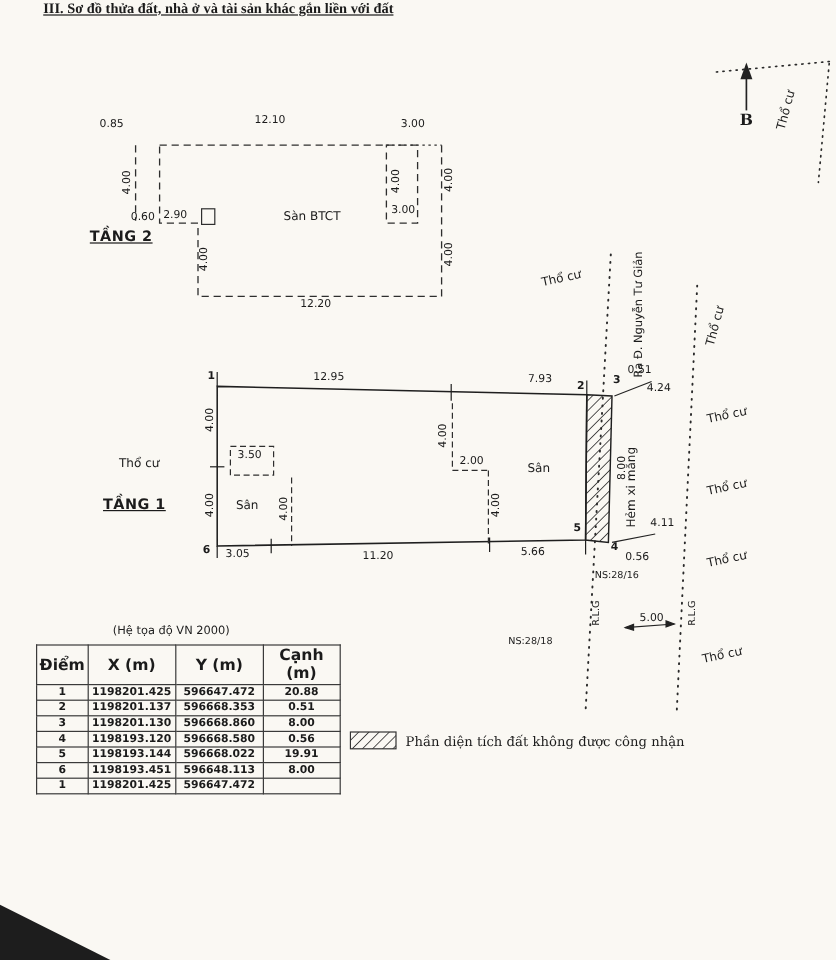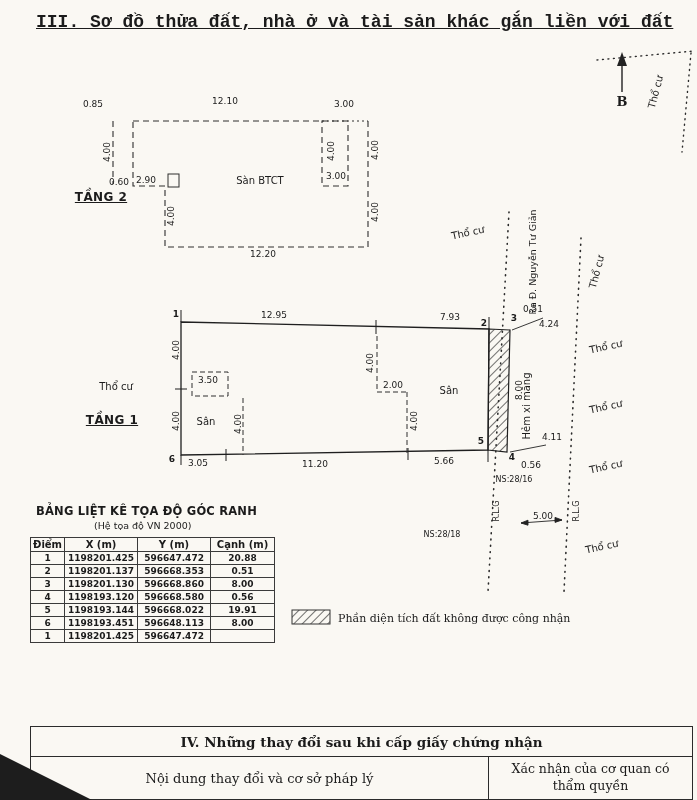--- a/index.html
+++ b/index.html
@@ -7,25 +7,25 @@
   .page{position:relative;width:697px;height:800px;background:#faf8f3;color:#1b1b1b;overflow:hidden;margin:0 auto}
   svg.overlay{position:absolute;left:0;top:0;pointer-events:none}
   .lbl{position:absolute;font-size:9px;line-height:1;white-space:nowrap;transform:translate(-50%,-50%);color:#1b1b1b}
   .v{transform:translate(-50%,-50%) rotate(-90deg)}
   .r12{transform:translate(-50%,-50%) rotate(-12deg)}
   .r75{transform:translate(-50%,-50%) rotate(-75deg)}
   .tl{position:absolute;white-space:nowrap;color:#1b1b1b}
   .pt{font-weight:bold;font-size:9px}
   .area{font-size:10px}
   .floor-name{font-weight:bold;font-size:12px;text-decoration:underline;letter-spacing:.4px}
-  .doc-title{left:36px;top:12px;font-family:Liberation Mono, monospace;font-weight:bold;font-size:18px;text-decoration:underline}
+  .doc-title{left:36px;top:0;font-family:Liberation Serif, serif;font-weight:bold;font-size:12px;text-decoration:underline}
   .north-b{font-family:"DejaVu Serif",serif;font-weight:bold;font-size:13px}
   .coords{position:absolute;left:30px;top:537px;border-collapse:collapse;font-size:9px;font-weight:bold;background:#faf8f3}
   .coords th,.coords td{border:1px solid #3a3a3a;text-align:center;padding:1px 2px;height:13px;font-weight:bold}
-  .coords th{font-size:10px}
+  .coords th{font-size:13px}
   .tbl-title{left:36px;top:504px;font-weight:bold;font-size:11.5px;letter-spacing:.2px}
   .tbl-sub{left:94px;top:520px;font-size:9.5px}
   .legend-text{left:338px;top:612px;font-size:11px;font-family:"DejaVu Serif",serif;z-index:2}
   .legend-swatch{position:absolute;left:291px;top:609px;z-index:2}
   .watermark{position:absolute;left:338px;top:606px;width:56px;height:48px;background:rgba(170,170,170,.5);border-radius:8px;display:flex;align-items:center;justify-content:center;font-size:19px;font-weight:bold;color:#f0efec;z-index:1}
   .sec4{position:absolute;left:30px;top:726px;width:663px;height:74px;border:1.5px solid #2b2b2b;font-family:"DejaVu Serif",serif}
   .sec4-title{height:30px;border-bottom:1.5px solid #2b2b2b;display:flex;align-items:center;justify-content:center;font-weight:bold;font-size:13.5px}
   .sec4-body{display:flex;height:42px}
   .sec4-left{width:458px;border-right:1.5px solid #2b2b2b;display:flex;align-items:center;justify-content:center;font-size:13px}
   .sec4-right{flex:1;display:flex;align-items:center;justify-content:center;font-size:12.5px;text-align:center}
@@ -160,21 +160,20 @@
   <span class="lbl" style="left:543px;top:516px">5.00</span>
 
   <span class="lbl area r12" style="left:468px;top:233px">Thổ cư</span>
   <span class="lbl area r75" style="left:597px;top:272px">Thổ cư</span>
   <span class="lbl area r75" style="left:656px;top:92px">Thổ cư</span>
   <span class="lbl area r12" style="left:606px;top:347px">Thổ cư</span>
   <span class="lbl area r12" style="left:606px;top:407px">Thổ cư</span>
   <span class="lbl area r12" style="left:606px;top:467px">Thổ cư</span>
   <span class="lbl area r12" style="left:602px;top:547px">Thổ cư</span>
 
-  <span class="tl tbl-title">BẢNG LIỆT KÊ TỌA ĐỘ GÓC RANH</span>
   <span class="tl tbl-sub">(Hệ tọa độ VN 2000)</span>
 
   <table class="coords">
     <colgroup>
         <col style="width:34px">
         <col style="width:73px">
         <col style="width:73px">
         <col style="width:64px">
       </colgroup>
     <thead>
@@ -230,25 +229,16 @@
       </tr>
     </tbody>
   </table>
 
   <svg class="legend-swatch" width="40" height="16">
     <rect x="1" y="1" width="38" height="14" fill="url(#hatch)" stroke="#333" stroke-width="1"></rect>
   </svg>
   <span class="tl legend-text">Phần diện tích đất không được công nhận</span>
 
 
-  <div class="sec4">
-    <div class="sec4-title">IV. Những thay đổi sau khi cấp giấy chứng nhận</div>
-    <div class="sec4-body">
-      <div class="sec4-left">Nội dung thay đổi và cơ sở pháp lý</div>
-      <div class="sec4-right">
-        <span>Xác nhận của cơ quan có thẩm quyền</span>
-      </div>
-    </div>
-  </div>
 
   <div class="fold"></div>
 
 </div>
 
 </body></html>

